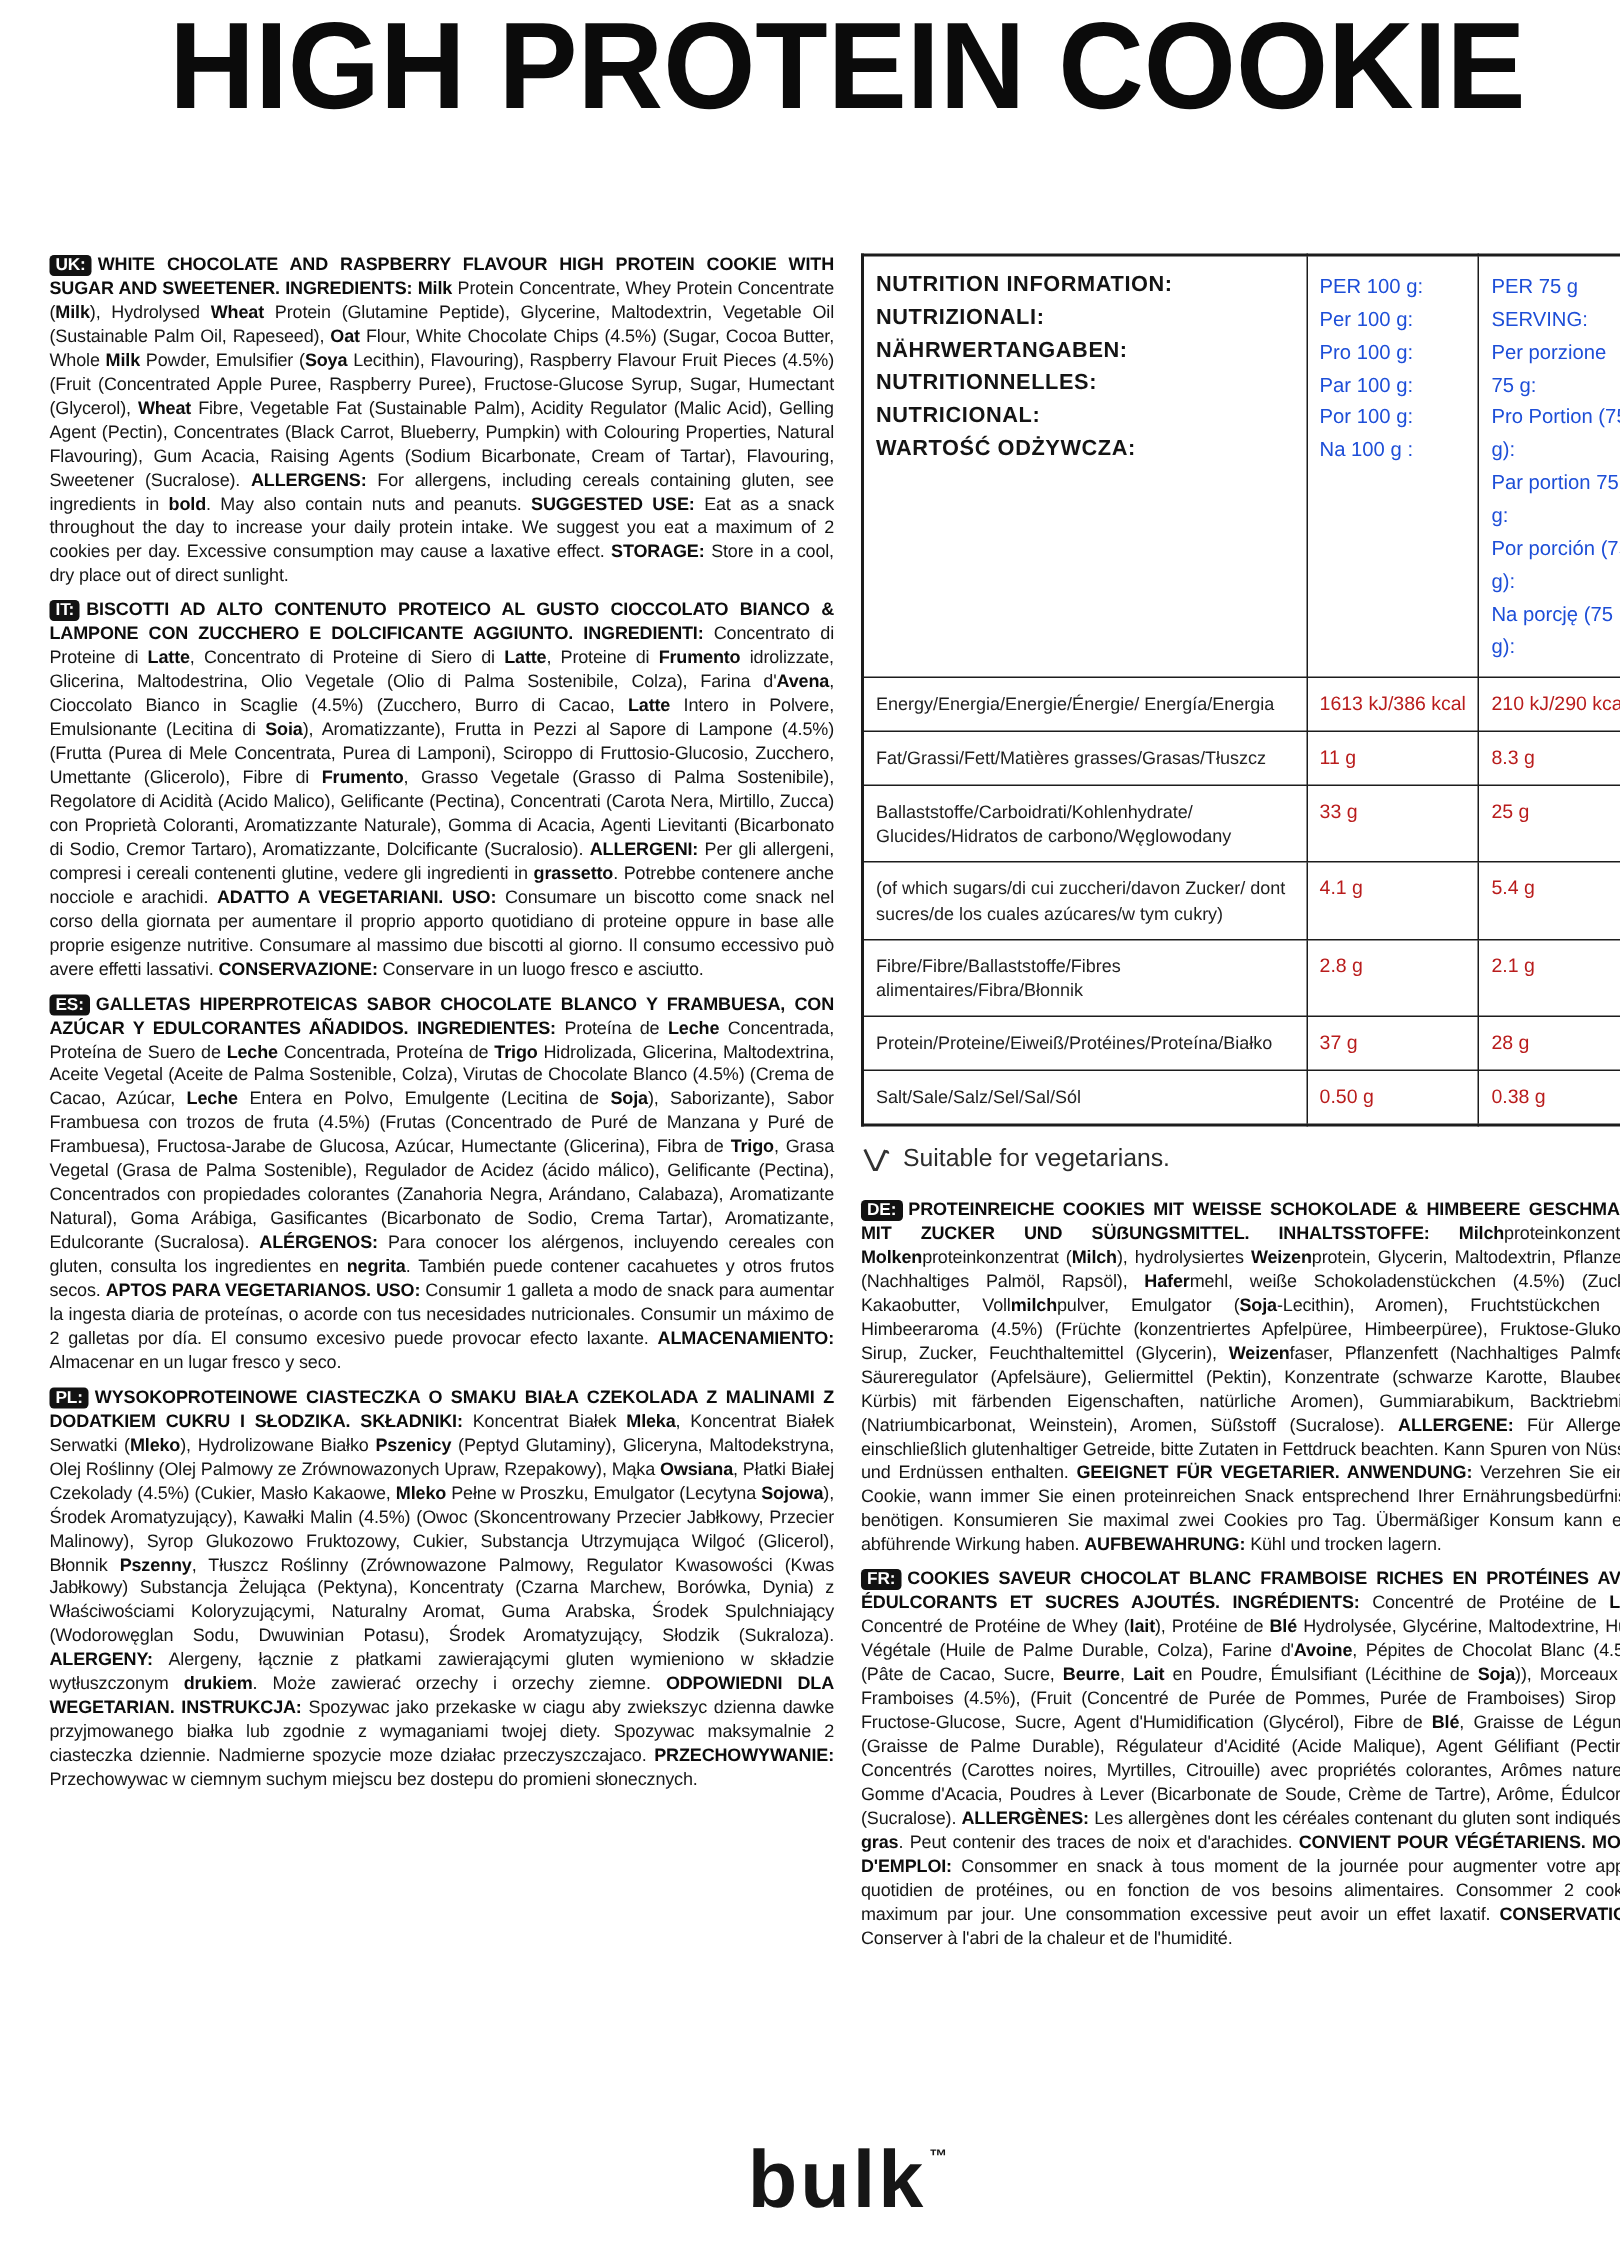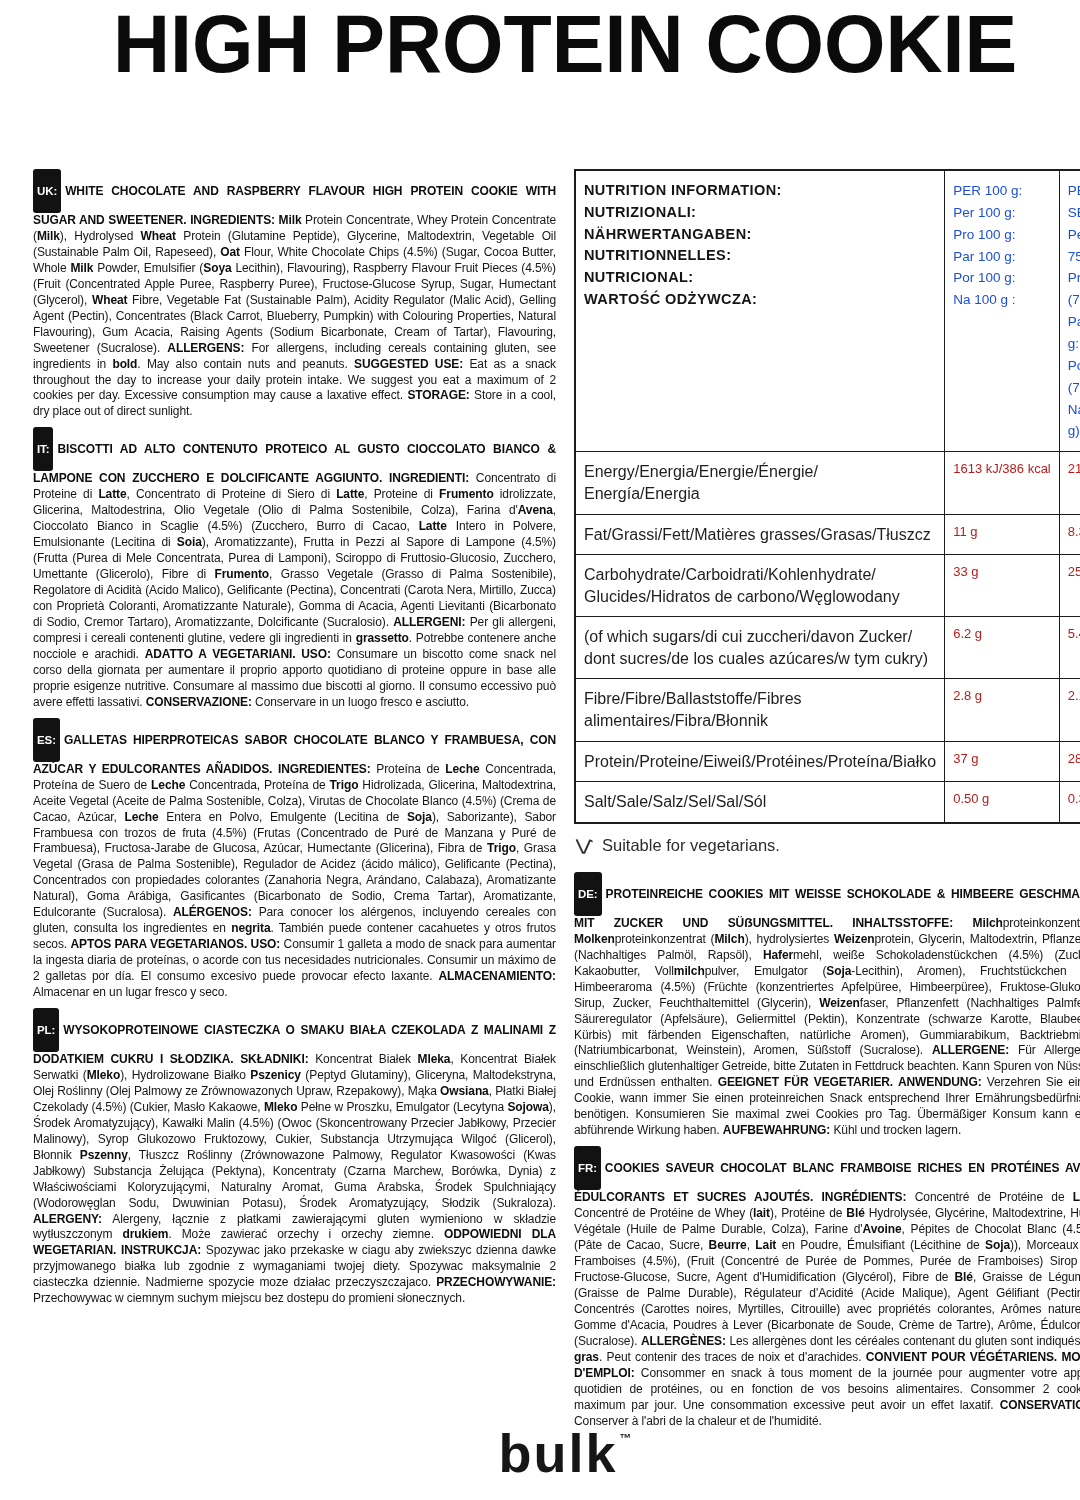--- a/index.html
+++ b/index.html
@@ -5,26 +5,26 @@
   html,body{margin:0;padding:0;background:#fff;}
   .page{width:1080px;height:1500px;overflow:hidden;position:relative;background:#fff;
         font-family:"Liberation Sans",sans-serif;color:#111;margin-left:25px;}
   .title{margin:0;padding-top:2px;text-align:center;font-weight:700;font-size:79px;
          line-height:1;letter-spacing:0px;color:#0b0b0b;transform:scaleY(1.04);transform-origin:top;}
   .cols{display:flex;gap:18px;padding:0 8px;margin-top:88px;align-items:flex-start;}
   .col{flex:1 1 0;min-width:0;}
   .lang{margin:0 0 7px;text-align:justify;font-size:12px;line-height:1.33;letter-spacing:-0.1px;color:#161616;}
   .lang b{font-weight:700;color:#0d0d0d;}
   .badge{display:inline-block;background:#121212;color:#fff;font-weight:700;font-size:11.5px;
-         line-height:14px;padding:15px 4px;border-radius:3px;margin-right:4px;}
+         line-height:14px;padding:0 4px;border-radius:3px;margin-right:4px;}
   table.nutri{width:100%;border-collapse:collapse;border:2.5px solid #1c1c1c;color:#222;}
   table.nutri th, table.nutri td{border:1.7px solid #1c1c1c;padding:9px 8px;vertical-align:top;text-align:left;}
   th.hmain{font-size:14.5px;font-weight:700;letter-spacing:.4px;line-height:1.5;white-space:pre-line;color:#141414;}
   th.hcol{font-size:13.5px;font-weight:400;line-height:1.62;white-space:pre-line;color:#1d4ed8;}
-  td.nlabel{font-size:16px;line-height:1.35;color:#1e1e1e;}
+  td.nlabel{font-size:12px;line-height:1.35;color:#1e1e1e;}
   td.nval{font-size:13px;line-height:1.3;color:#b91c1c;white-space:nowrap;}
   .veg{display:flex;gap:8px;margin:12px 0 16px;font-size:16.5px;color:#2c2c2c;}
   .veg svg{flex:0 0 auto;}
   .brand{position:absolute;bottom:20px;left:50%;transform:translateX(-50%);
          font-weight:800;font-size:54px;letter-spacing:2px;color:#161616;line-height:1;}
   .brand .tm{font-size:12px;font-weight:700;position:relative;top:-30px;left:2px;}
 </style>
 </head>
 <body>
 
@@ -76,27 +76,27 @@
             <td class="nlabel">Energy/Energia/Energie/Énergie/ Energía/Energia</td>
             <td class="nval">1613 kJ/386 kcal</td>
             <td class="nval">210 kJ/290 kcal</td>
           </tr>
           <tr>
             <td class="nlabel">Fat/Grassi/Fett/Matières grasses/Grasas/Tłuszcz</td>
             <td class="nval">11 g</td>
             <td class="nval">8.3 g</td>
           </tr>
           <tr>
-            <td class="nlabel">Carbohydrate/Carboidrati/Kohlenhydrate/ Glucides/Hidratos de carbono/Węglowodany</td>
+            <td class="nlabel">Ballaststoffe/Carboidrati/Kohlenhydrate/ Glucides/Hidratos de carbono/Węglowodany</td>
             <td class="nval">33 g</td>
             <td class="nval">25 g</td>
           </tr>
           <tr>
             <td class="nlabel">(of which sugars/di cui zuccheri/davon Zucker/ dont sucres/de los cuales azúcares/w tym cukry)</td>
-            <td class="nval">6.2 g</td>
+            <td class="nval">4.1 g</td>
             <td class="nval">5.4 g</td>
           </tr>
           <tr>
             <td class="nlabel">Fibre/Fibre/Ballaststoffe/Fibres alimentaires/Fibra/Błonnik</td>
             <td class="nval">2.8 g</td>
             <td class="nval">2.1 g</td>
           </tr>
           <tr>
             <td class="nlabel">Protein/Proteine/Eiweiß/Protéines/Proteína/Białko</td>
             <td class="nval">37 g</td>

